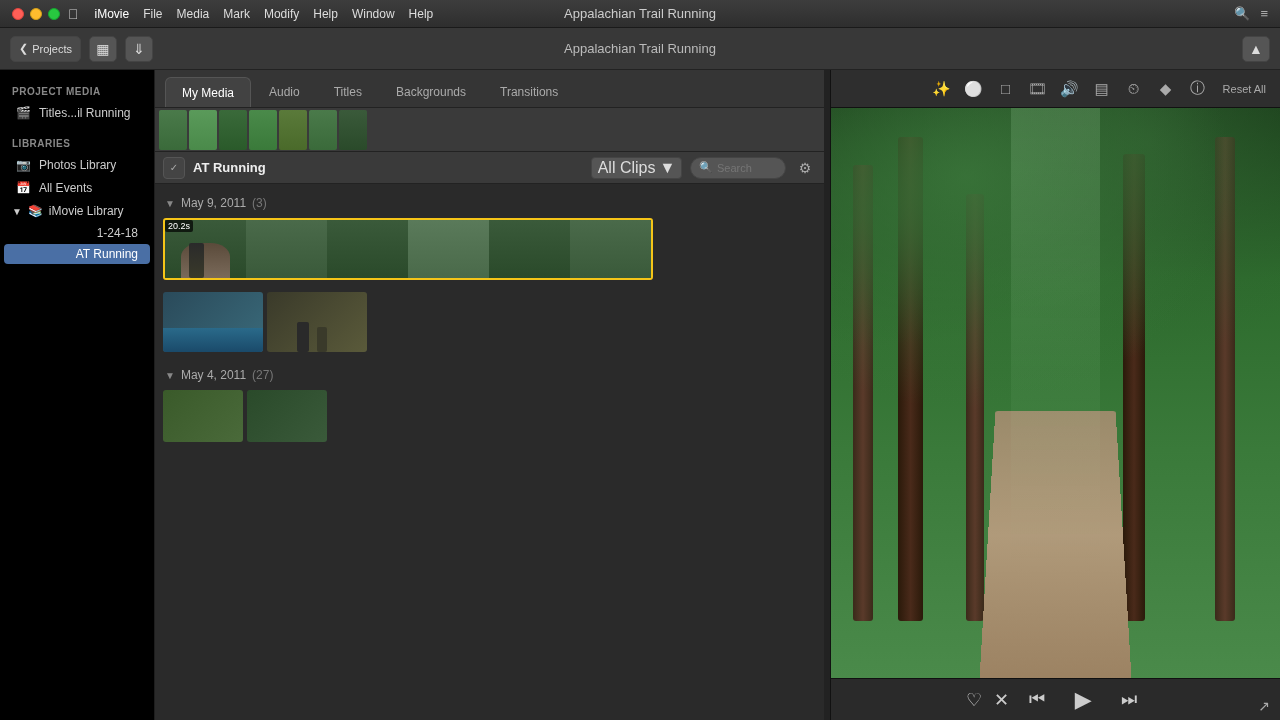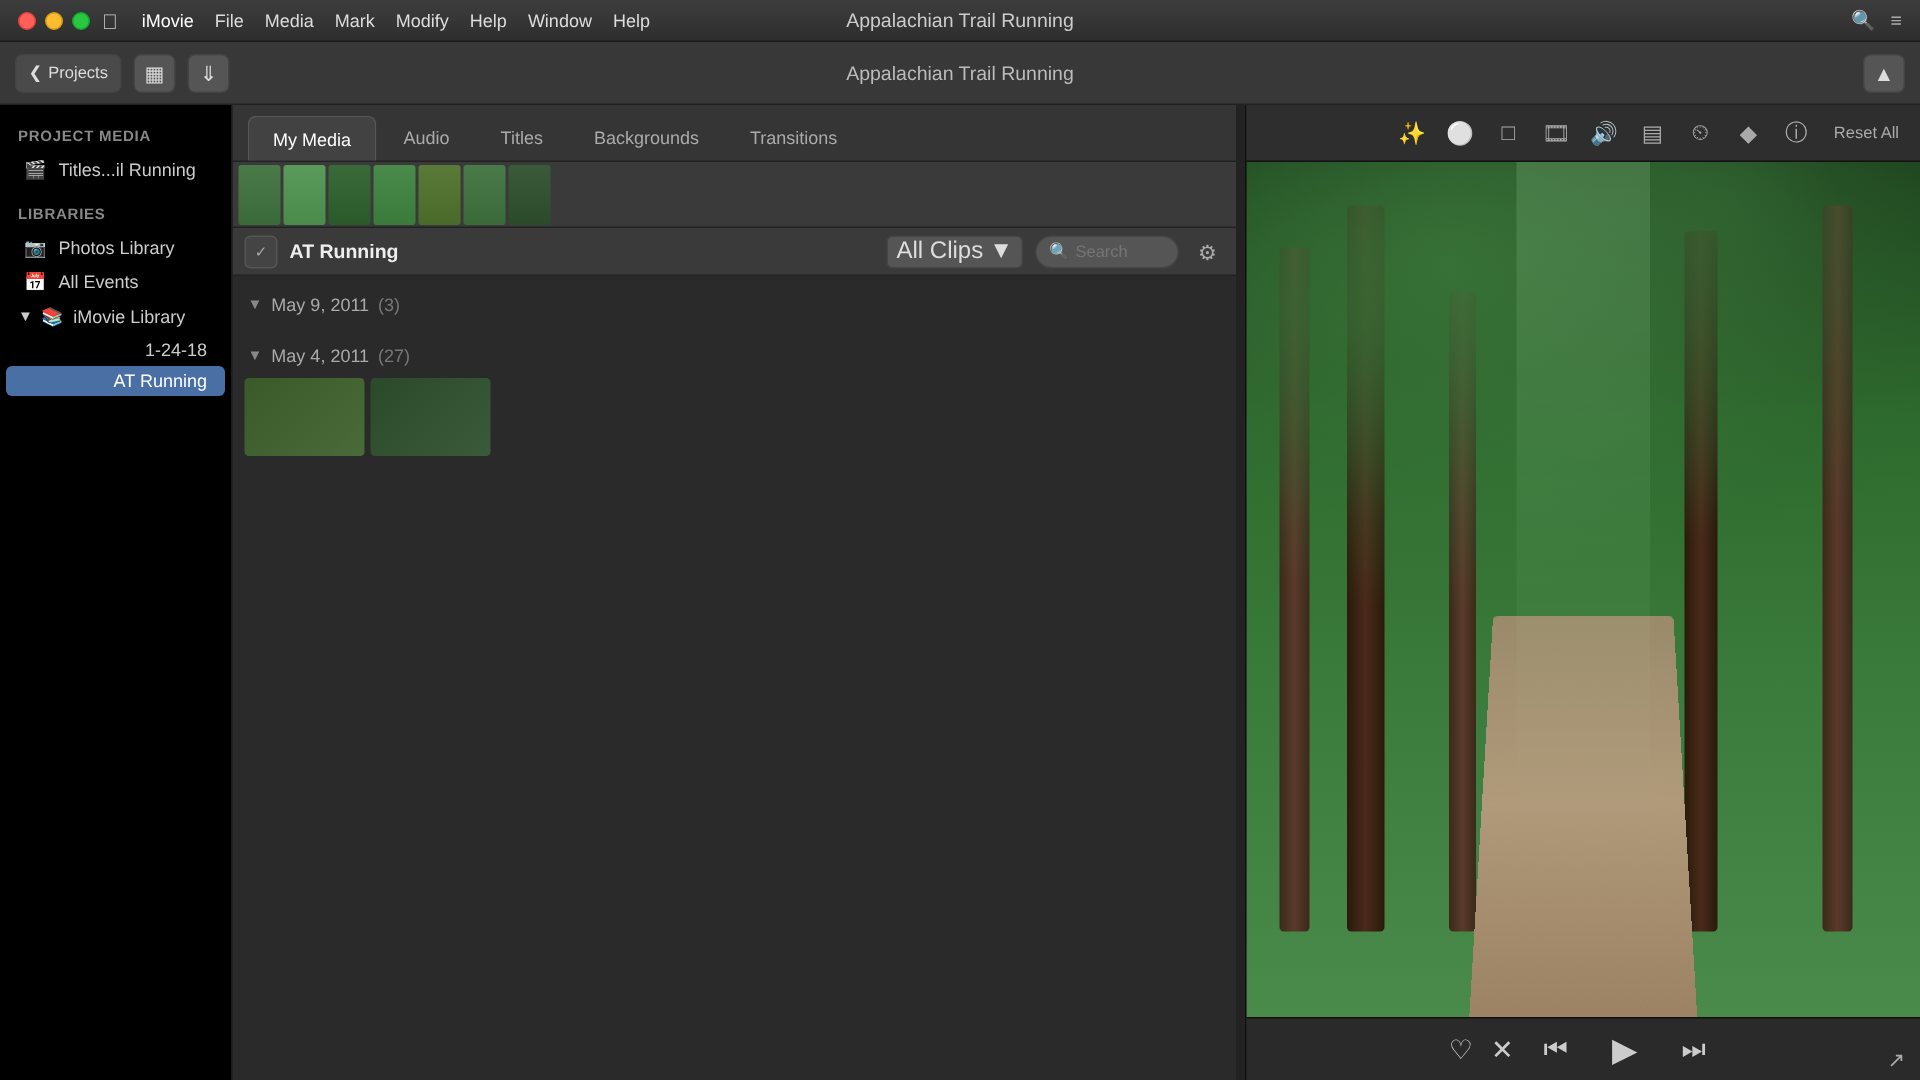--- a/index.html
+++ b/index.html
@@ -584,20 +584,48 @@
       </div>
 
       <div id="clips-area">
 
         <div class="clips-section">
           <div class="clips-section-header">
             <span class="triangle">▼</span>
             <span>May 9, 2011</span>
             <span style="color:#777;">(3)</span>
           </div>
+          <div class="clips-grid">
+
+            <div style="position:relative;cursor:pointer;margin-bottom:4px;">
+              <div style="width:490px;height:62px;border-radius:3px;overflow:hidden;display:flex;border:2px solid #f5c518;">
+                <div style="flex:1;background:linear-gradient(180deg,#3a5a3a,#2a4a2a);position:relative;">
+                  <div style="position:absolute;bottom:0;left:20%;right:20%;height:60%;background:linear-gradient(180deg,#5a4a3a,#7a6a5a);border-radius:40% 40% 0 0;"></div>
+
+                  <div style="position:absolute;bottom:0;left:30%;width:15px;height:35px;background:linear-gradient(180deg,#2a2a2a,#3a3a2a);border-radius:2px;"></div>
+                </div>
+                <div style="flex:1;background:linear-gradient(180deg,#4a6a4a,#3a5a3a);"></div>
+                <div style="flex:1;background:linear-gradient(180deg,#3a5a3a,#2a4a2a);"></div>
+                <div style="flex:1;background:linear-gradient(180deg,#5a7a5a,#4a6a4a);"></div>
+                <div style="flex:1;background:linear-gradient(180deg,#3a5a3a,#2a4a2a);"></div>
+                <div style="flex:1;background:linear-gradient(180deg,#4a6a4a,#3a5a3a);"></div>
+              </div>
+              <div class="clip-badge">20.2s</div>
+            </div>
+
+            <div class="clips-grid" style="gap:4px;">
+              <div class="clip-thumb" style="width:100px;height:60px;background:linear-gradient(135deg,#2a4a5a,#3a6a7a);">
+                <div style="position:absolute;bottom:0;left:0;right:0;height:40%;background:linear-gradient(180deg,#2a6a8a,#1a4a6a);"></div>
+              </div>
+              <div class="clip-thumb" style="width:100px;height:60px;background:linear-gradient(135deg,#3a3a2a,#5a5a3a);">
+                <div style="position:absolute;bottom:0;left:30%;width:12px;height:30px;background:#2a2a2a;border-radius:2px;"></div>
+                <div style="position:absolute;bottom:0;left:50%;width:10px;height:25px;background:#3a3a2a;border-radius:2px;"></div>
+              </div>
+            </div>
+          </div>
         </div>
 
         <div class="clips-section">
           <div class="clips-section-header">
             <span class="triangle">▼</span>
             <span>May 4, 2011</span>
             <span style="color:#777;">(27)</span>
           </div>
           <div class="clips-grid">
             <div class="clip-thumb" style="width:80px;height:52px;background:linear-gradient(135deg,#3a5a2a,#4a6a3a);"></div>

